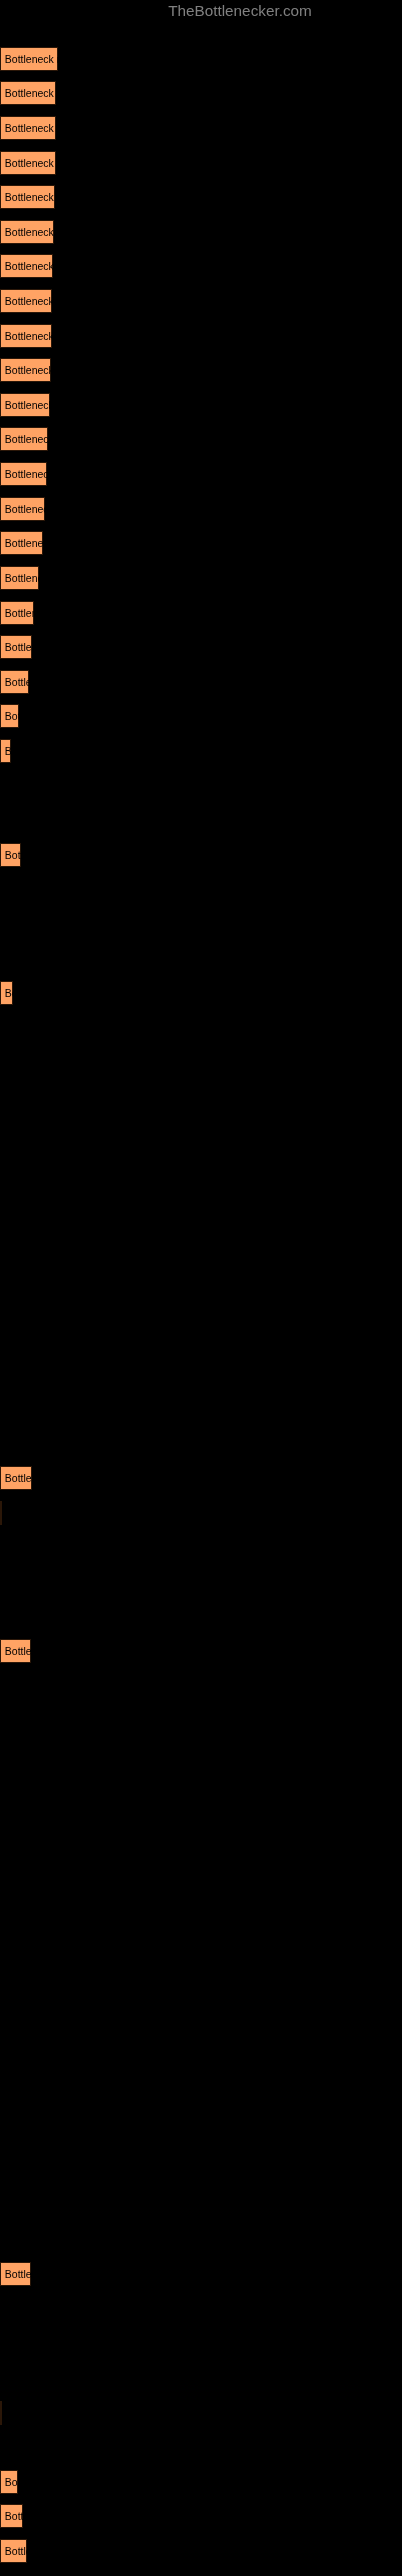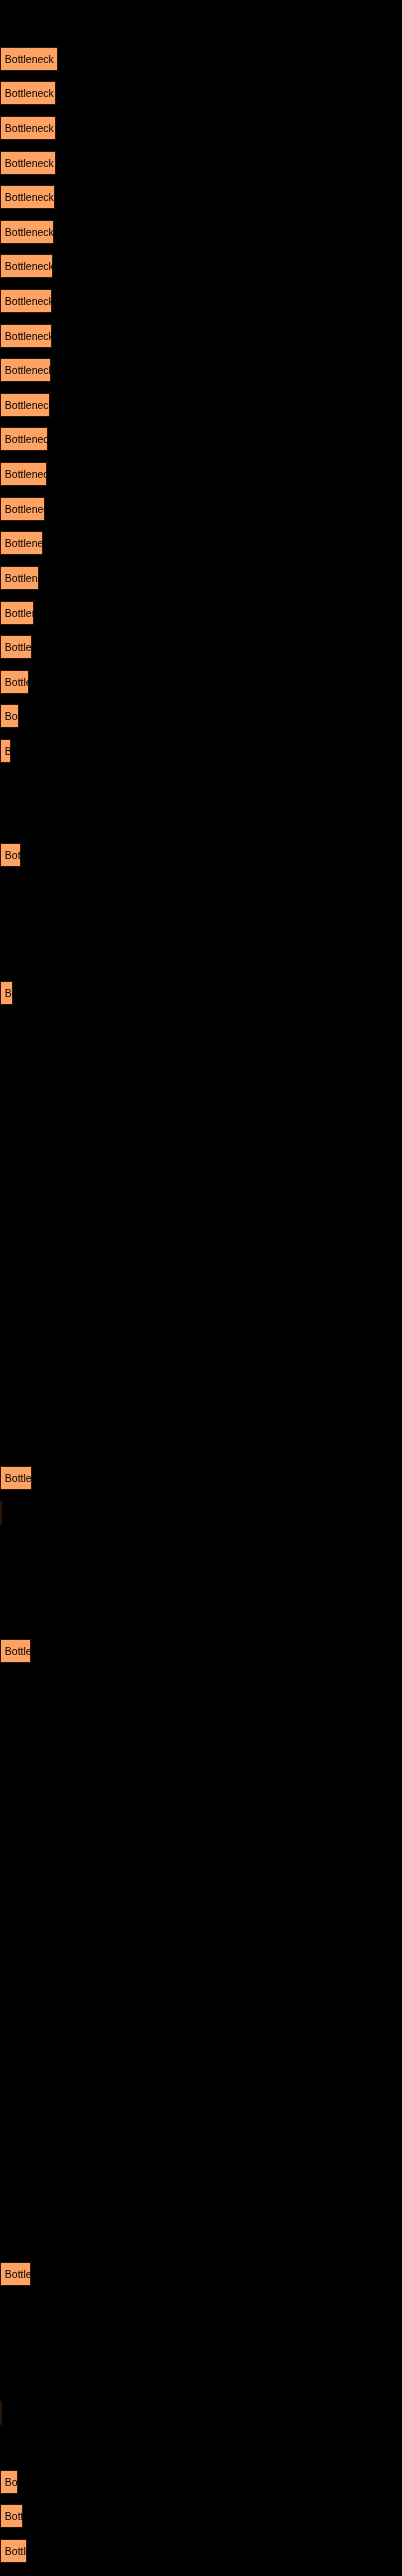--- a/index.html
+++ b/index.html
@@ -78,20 +78,21 @@
     top: 0;
     height: 24px;
     overflow: hidden;
   }
 </style>
 </head>
 <body>
 
 <div id="chart-root">
 
+  <div id="chart-title">TheBottlenecker.com</div>
 
   <div id="plot-area">
       <div class="bar-row" style="top: 47px;">
         <div class="bar-clip" style="width: 58px;">
           <div class="bar" style="width: 58px; background: rgb(255, 163, 100); border-color: rgb(43, 23, 8);"></div>
           <div class="bar-label" style="color: rgb(0, 0, 0);">Bottleneck result 1</div>
         </div>
       </div>
       <div class="bar-row" style="top: 81px;">
         <div class="bar-clip" style="width: 56px;">

